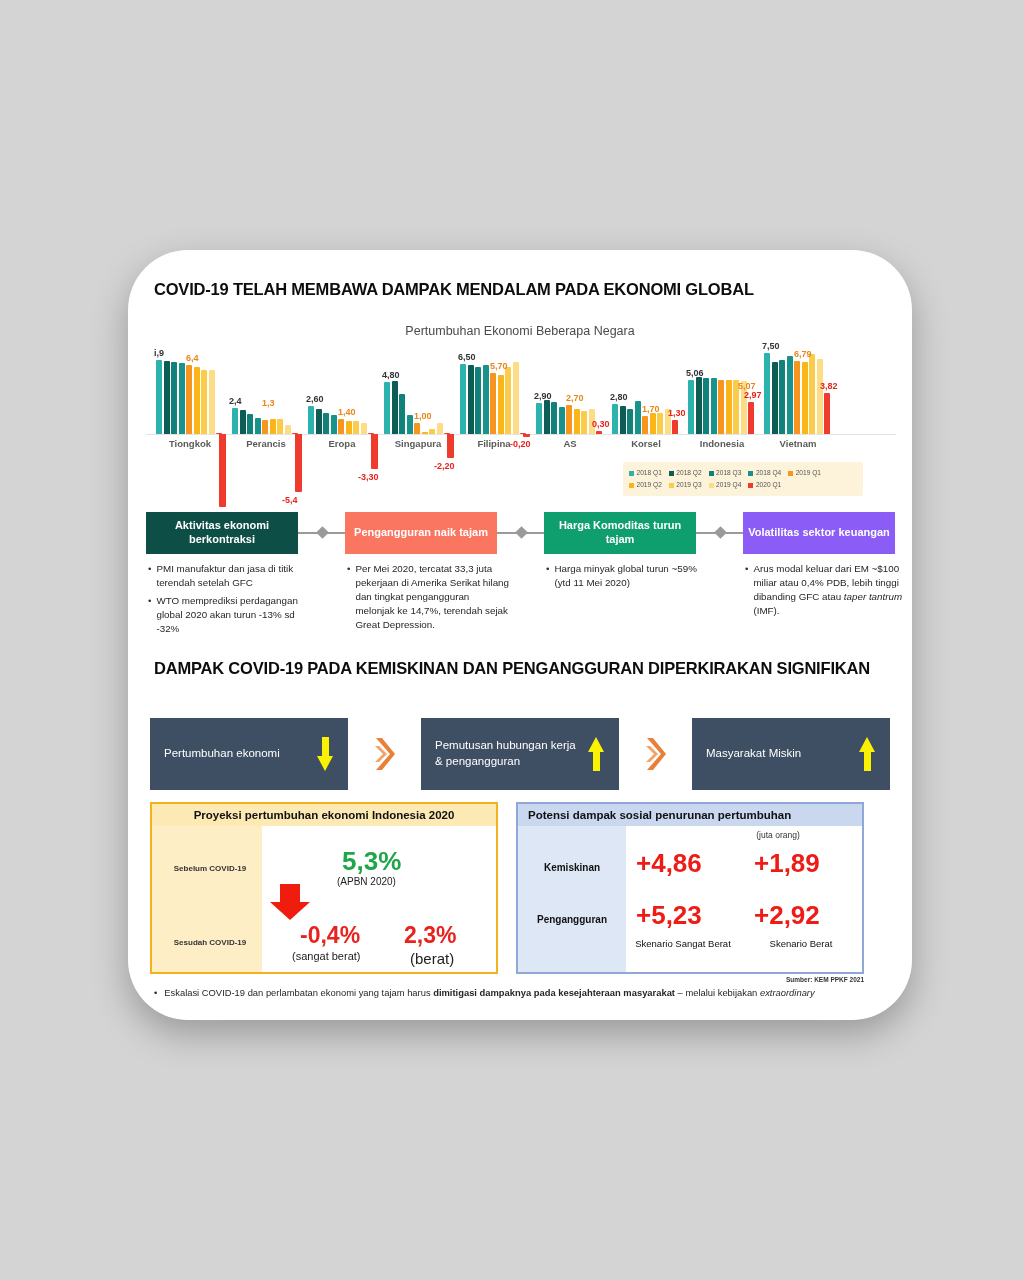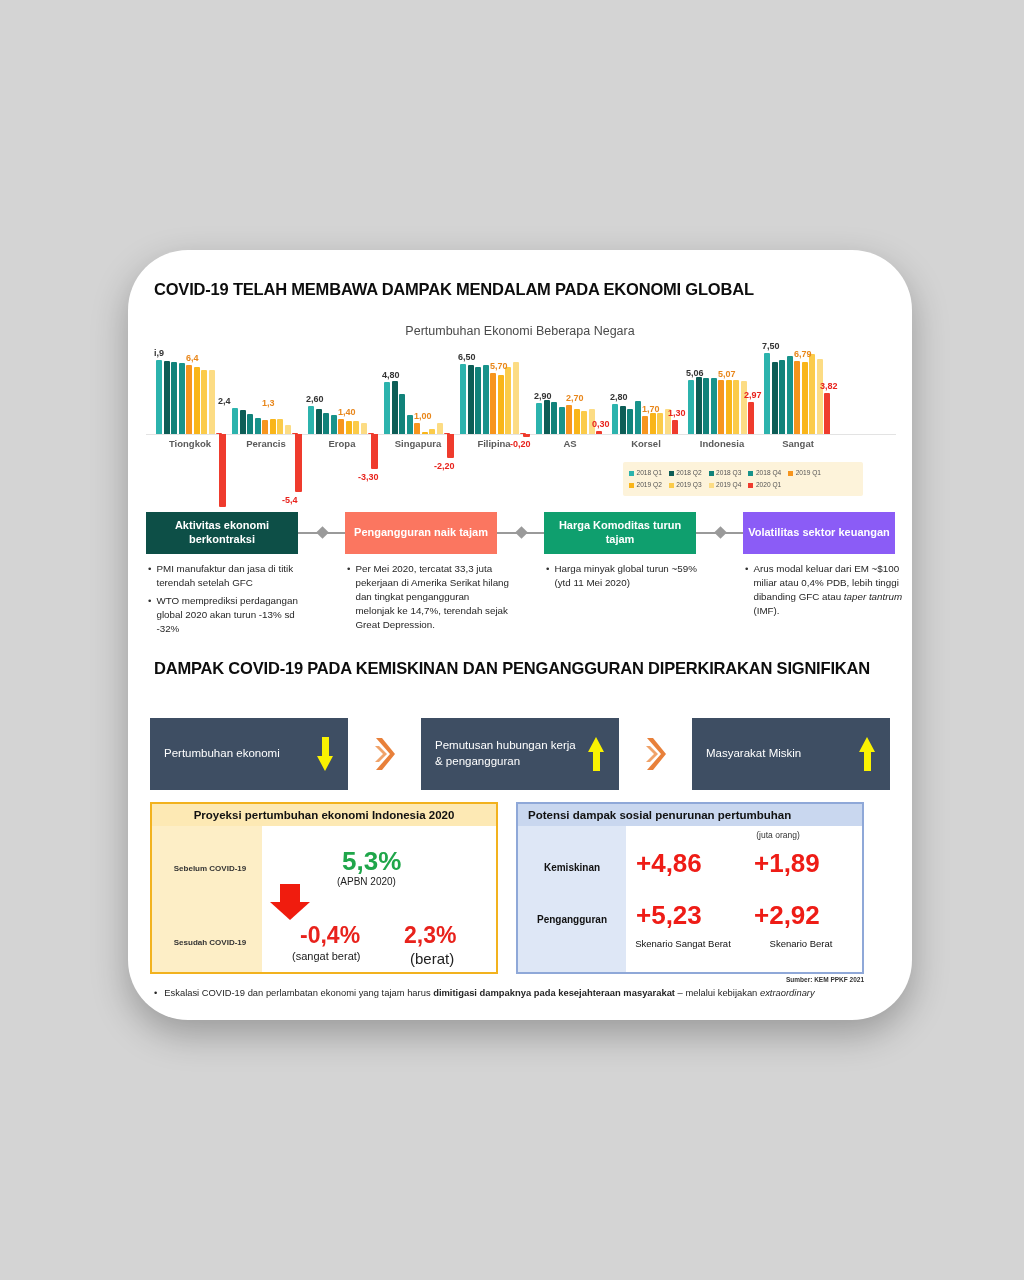--- a/index.html
+++ b/index.html
@@ -154,21 +154,21 @@
               <div class="bar" style="height: 23.65px; background: rgb(13, 93, 86);"></div>
               <div class="bar" style="height: 20.425px; background: rgb(17, 130, 122);"></div>
               <div class="bar" style="height: 16.125px; background: rgb(24, 147, 139);"></div>
               <div class="bar" style="height: 13.975px; background: rgb(247, 149, 30);"></div>
               <div class="bar" style="height: 15.05px; background: rgb(249, 181, 25);"></div>
               <div class="bar" style="height: 15.05px; background: rgb(251, 203, 74);"></div>
               <div class="bar" style="height: 8.6px; background: rgb(252, 220, 132);"></div>
               <div class="bar" style="height: 1px; background: rgb(239, 59, 45);"></div>
             </div>
             <div class="grplabel" style="left: 86px; width: 68px;">Perancis</div>
-            <div class="vlabel" style="left: 72px; color: rgb(51, 51, 51); top: 48.2px;">2,4</div>
+            <div class="vlabel" style="left: 83px; color: rgb(51, 51, 51); top: 48.2px;">2,4</div>
             <div class="vlabel" style="left: 116px; color: rgb(232, 134, 26); top: 50px;">1,3</div>
             <div class="negbar" style="left: 149px; top: 86px; height: 58.05px;"></div>
             <div class="vlabel" style="color: rgb(232, 34, 28); left: 136px; top: 147.05px;">-5,4</div>
             <div class="grp" style="left: 162px;">
               <div class="bar" style="height: 27.95px; background: rgb(44, 179, 173);"></div>
               <div class="bar" style="height: 24.725px; background: rgb(13, 93, 86);"></div>
               <div class="bar" style="height: 21.5px; background: rgb(17, 130, 122);"></div>
               <div class="bar" style="height: 19.35px; background: rgb(24, 147, 139);"></div>
               <div class="bar" style="height: 15.05px; background: rgb(247, 149, 30);"></div>
               <div class="bar" style="height: 12.9px; background: rgb(249, 181, 25);"></div>
@@ -249,34 +249,34 @@
               <div class="bar" style="height: 55.5775px; background: rgb(17, 130, 122);"></div>
               <div class="bar" style="height: 55.685px; background: rgb(24, 147, 139);"></div>
               <div class="bar" style="height: 54.5025px; background: rgb(247, 149, 30);"></div>
               <div class="bar" style="height: 54.2875px; background: rgb(249, 181, 25);"></div>
               <div class="bar" style="height: 53.965px; background: rgb(251, 203, 74);"></div>
               <div class="bar" style="height: 53.4275px; background: rgb(252, 220, 132);"></div>
               <div class="bar" style="height: 31.9275px; background: rgb(239, 59, 45);"></div>
             </div>
             <div class="grplabel" style="left: 542px; width: 68px;">Indonesia</div>
             <div class="vlabel" style="left: 540px; color: rgb(51, 51, 51); top: 19.605px;">5,06</div>
-            <div class="vlabel" style="left: 572px; color: rgb(232, 134, 26); top: 21px;">5,07</div>
+            <div class="vlabel" style="left: 572px; color: rgb(232, 134, 26); top: 33px; padding-left: 20px;">5,07</div>
             <div class="vlabel" style="color: rgb(232, 34, 28); left: 598px; top: 42.0725px;">2,97</div>
             <div class="grp" style="left: 618px;">
               <div class="bar" style="height: 80.625px; background: rgb(44, 179, 173);"></div>
               <div class="bar" style="height: 72.025px; background: rgb(13, 93, 86);"></div>
               <div class="bar" style="height: 74.175px; background: rgb(17, 130, 122);"></div>
               <div class="bar" style="height: 78.475px; background: rgb(24, 147, 139);"></div>
               <div class="bar" style="height: 72.9925px; background: rgb(247, 149, 30);"></div>
               <div class="bar" style="height: 72.1325px; background: rgb(249, 181, 25);"></div>
               <div class="bar" style="height: 80.41px; background: rgb(251, 203, 74);"></div>
               <div class="bar" style="height: 74.9275px; background: rgb(252, 220, 132);"></div>
               <div class="bar" style="height: 41.065px; background: rgb(239, 59, 45);"></div>
             </div>
-            <div class="grplabel" style="left: 618px; width: 68px;">Sangat</div>
+            <div class="grplabel" style="left: 618px; width: 68px;">Vietnam</div>
             <div class="vlabel" style="left: 616px; color: rgb(51, 51, 51); top: -6.625px;">7,50</div>
             <div class="vlabel" style="left: 648px; color: rgb(232, 134, 26); top: 1.0075px;">6,79</div>
             <div class="vlabel" style="color: rgb(232, 34, 28); left: 674px; top: 32.935px;">3,82</div>
           </div>
       </div>
 
       <div class="legend">
         <div class="legrow" id="legend-row-1">
             <div class="leg">
               <span class="swatch" style="background: rgb(44, 179, 173);"></span>

